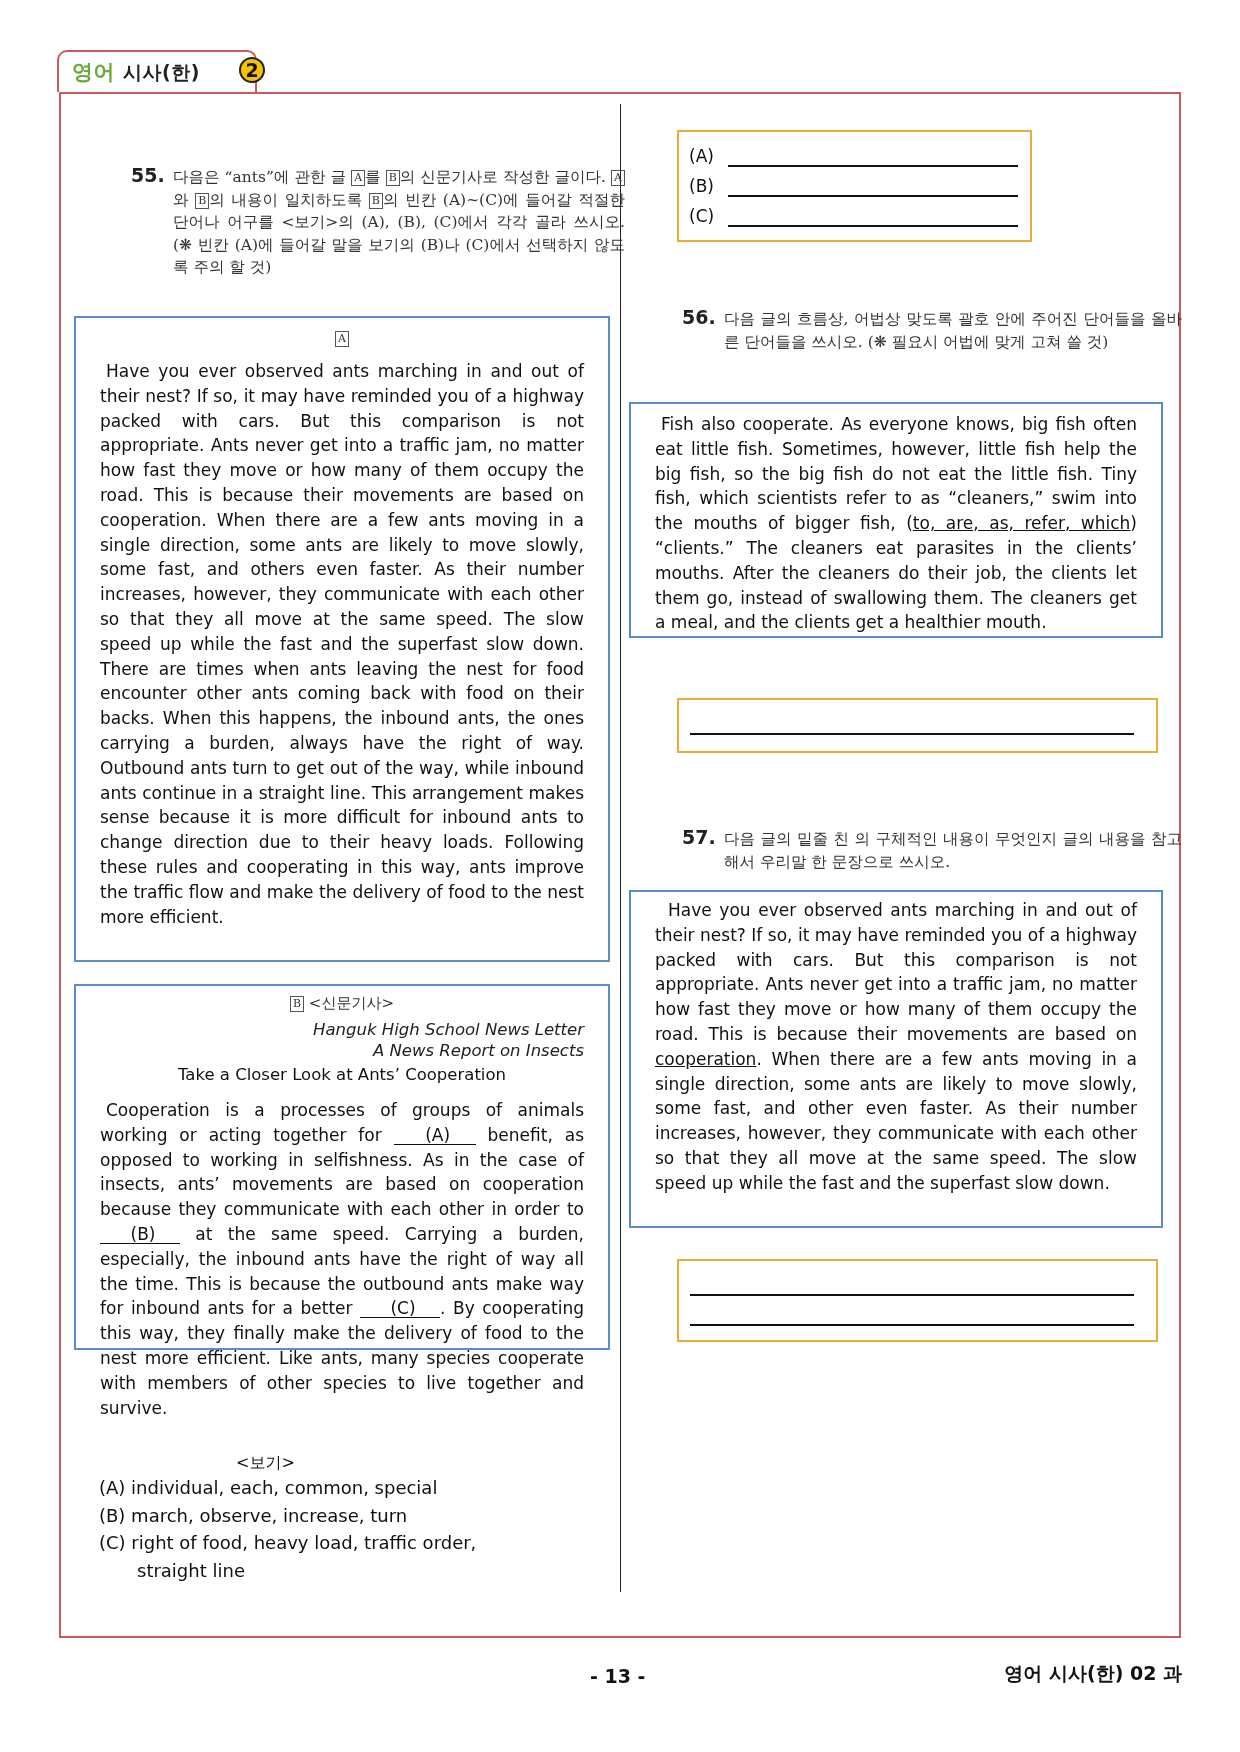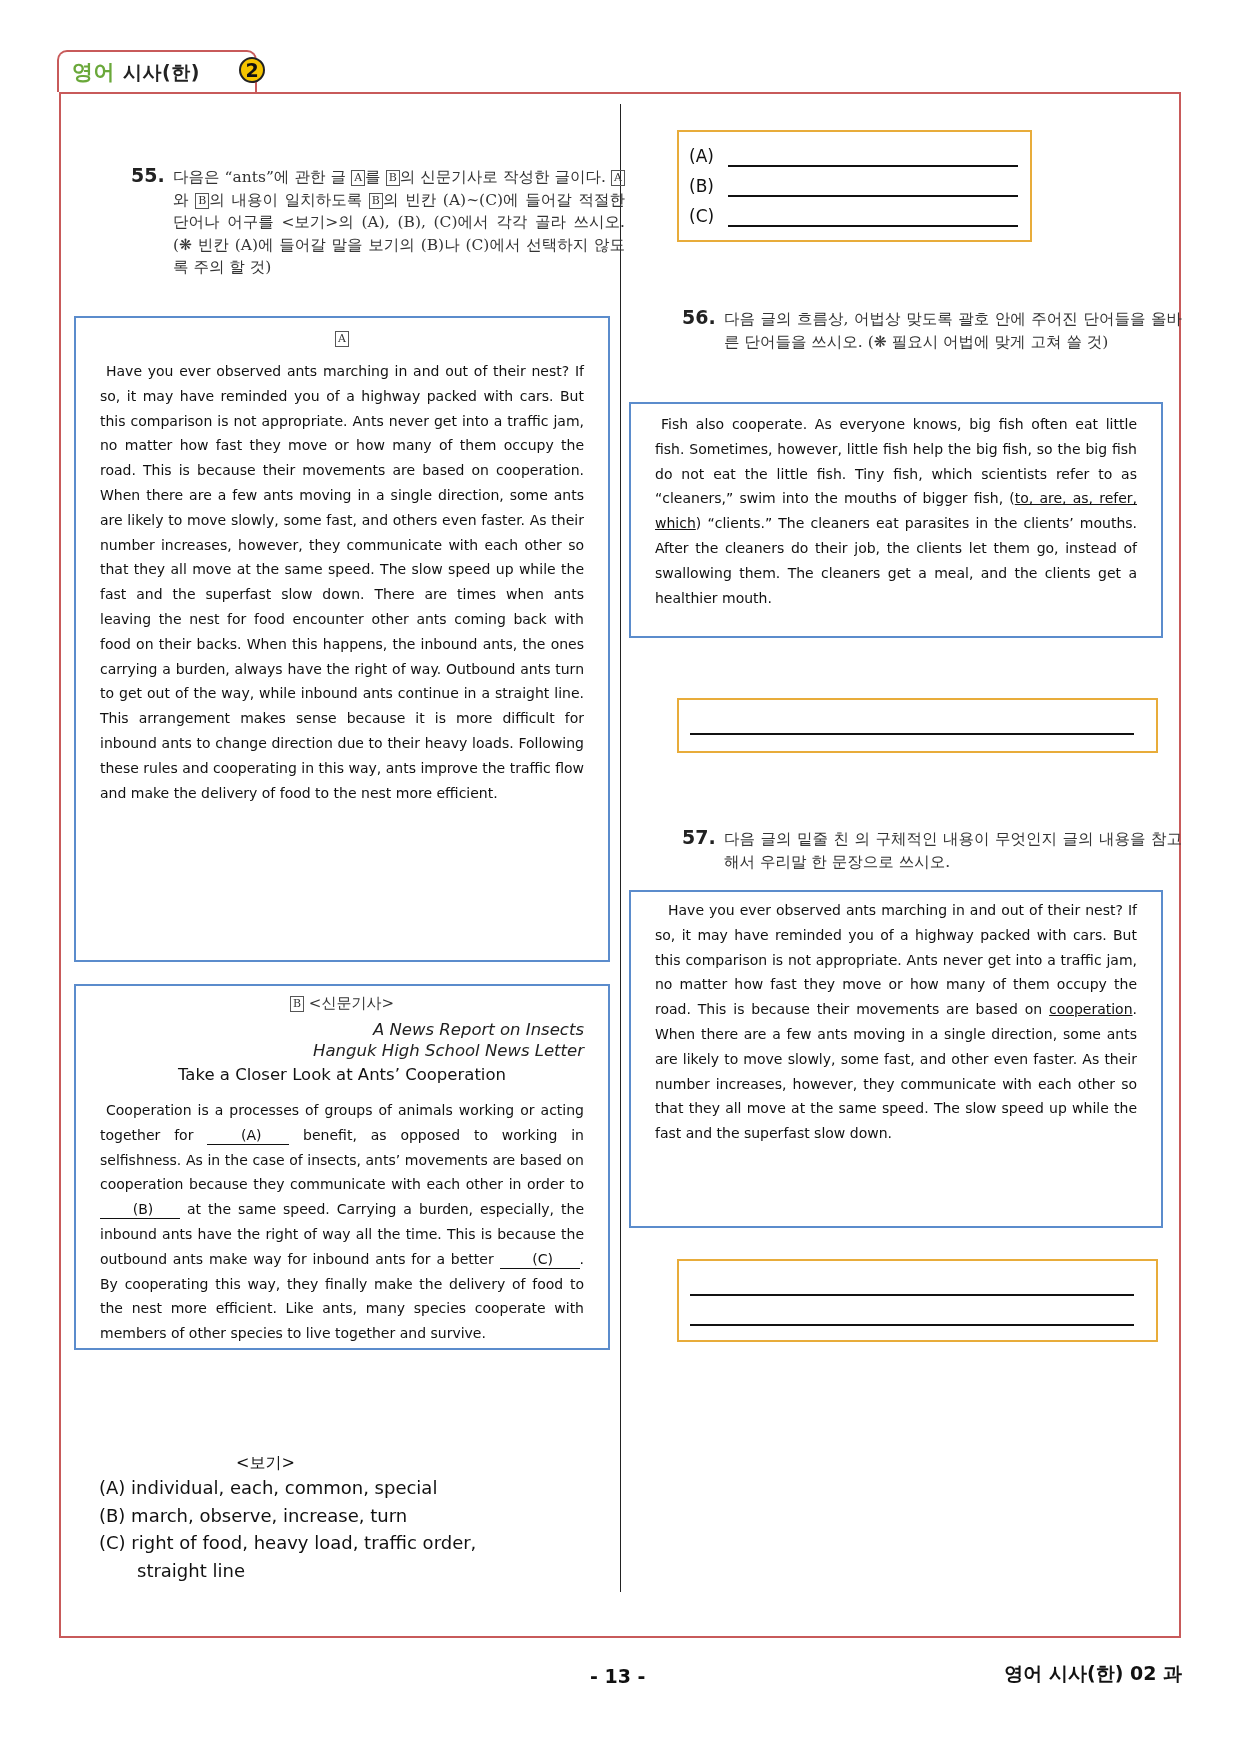--- a/index.html
+++ b/index.html
@@ -19,21 +19,21 @@
                   font-size:19px; font-weight:bold; text-align:center; line-height:22px; color:#111; }
   .divider { position:absolute; left:620px; top:104px; width:1px; height:1488px; background:#222; }
 
   .qhead { position:absolute; font-size:15.5px; line-height:22.5px; color:#333;
            font-family:"DejaVu Serif","Liberation Serif",serif; text-align:justify;margin-left:41px; }
   .qhead .num { position:absolute; left:0; top:-2px; font-family:"DejaVu Sans",sans-serif;
                 font-size:19px; font-weight:bold; color:#222; }
   .qhead .txt { display:block; padding-left:42px; }
 
   .pbox { position:absolute; border:2px solid #5b8ccc; box-sizing:border-box; background:#fff; }
-  .ptext { font-size:14px; line-height:24.8px; text-align:justify; color:#111; }
+  .ptext { font-size:17px; line-height:24.8px; text-align:justify; color:#111; }
   .boxlabel { display:inline-block; font-family:"DejaVu Serif",serif; font-size:11px; border:1px solid #555;
               width:12px; height:14px; line-height:14px; text-align:center; color:#333; vertical-align:middle; }
   .ansbox { position:absolute; border:2px solid #e8ac3a; box-sizing:border-box; background:#fff; }
   .ansline { position:absolute; height:2px; background:#111; }
   .anslabel { position:absolute; font-size:17px; color:#111; }
   .blank { display:inline-block; border-bottom:1.5px solid #111; text-align:center; line-height:18px; }
   .ul { text-decoration:underline; }
   .footer-page { position:absolute; left:590px; top:1665px; font-size:19px; font-weight:bold; }
   .footer-title { position:absolute; right:58px; top:1661px; font-size:19px; font-weight:bold; }
   .bogi-title { position:absolute; left:236px; top:1453px; font-size:16px; font-family:"DejaVu Serif",serif; }
@@ -64,22 +64,22 @@
   <div style="text-align:center; margin-bottom:12px;"><span class="boxlabel">A</span></div>
   <div class="ptext" style="text-indent:6px;">Have you ever observed ants marching in and out of their nest? If so, it may have reminded you of a highway packed with cars. But this comparison is not appropriate. Ants never get into a traffic jam, no matter how fast they move or how many of them occupy the road. This is because their movements are based on cooperation. When there are a few ants moving in a single direction, some ants are likely to move slowly, some fast, and others even faster. As their number increases, however, they communicate with each other so that they all move at the same speed. The slow speed up while the fast and the superfast slow down. There are times when ants leaving the nest for food encounter other ants coming back with food on their backs. When this happens, the inbound ants, the ones carrying a burden, always have the right of way. Outbound ants turn to get out of the way, while inbound ants continue in a straight line. This arrangement makes sense because it is more difficult for inbound ants to change direction due to their heavy loads. Following these rules and cooperating in this way, ants improve the traffic flow and make the delivery of food to the nest more efficient.</div>
 </div>
 
 <div class="pbox" style="left:74px; top:984px; width:536px; height:366px; padding:8px 24px 0 24px;">
   <div style="text-align:center; font-size:15px; font-family:'DejaVu Serif',serif; color:#333; margin-bottom:6px;">
     <span class="boxlabel">B</span>
     <span>&lt;신문기사&gt;</span>
   </div>
   <div style="text-align:right; font-style:italic; font-size:16.5px; line-height:21px; color:#222;">
+    <div>Hanguk High School News Letter</div>
     <div>A News Report on Insects</div>
-    <div>Hanguk High School News Letter</div>
   </div>
   <div style="text-align:center; font-size:16.5px; margin:4px 0 14px 0;">Take a Closer Look at Ants’ Cooperation</div>
   <div class="ptext" style="text-indent:6px;"><span>Cooperation is a processes of groups of animals working or acting together for </span><span class="blank" style="width:82px;">(A)</span><span> benefit, as opposed to working in selfishness. As in the case of insects, ants’ movements are based on cooperation because they communicate with each other in order to </span><span class="blank" style="width:80px;">(B)</span><span> at the same speed. Carrying a burden, especially, the inbound ants have the right of way all the time. This is because the outbound ants make way for inbound ants for a better </span><span class="blank" style="width:80px;">(C)</span><span>. By cooperating this way, they finally make the delivery of food to the nest more efficient. Like ants, many species cooperate with members of other species to live together and survive.</span></div>
 </div>
 
 <div class="bogi-title">&lt;보기&gt;</div>
 <div class="bogi-item" style="top:1477px;">(A) individual, each, common, special</div>
 <div class="bogi-item" style="top:1505px;">(B) march, observe, increase, turn</div>
 <div class="bogi-item" style="top:1532px;">(C) right of food, heavy load, traffic order,</div>
 <div class="bogi-item" style="top:1560px; left:137px;">straight line</div>

